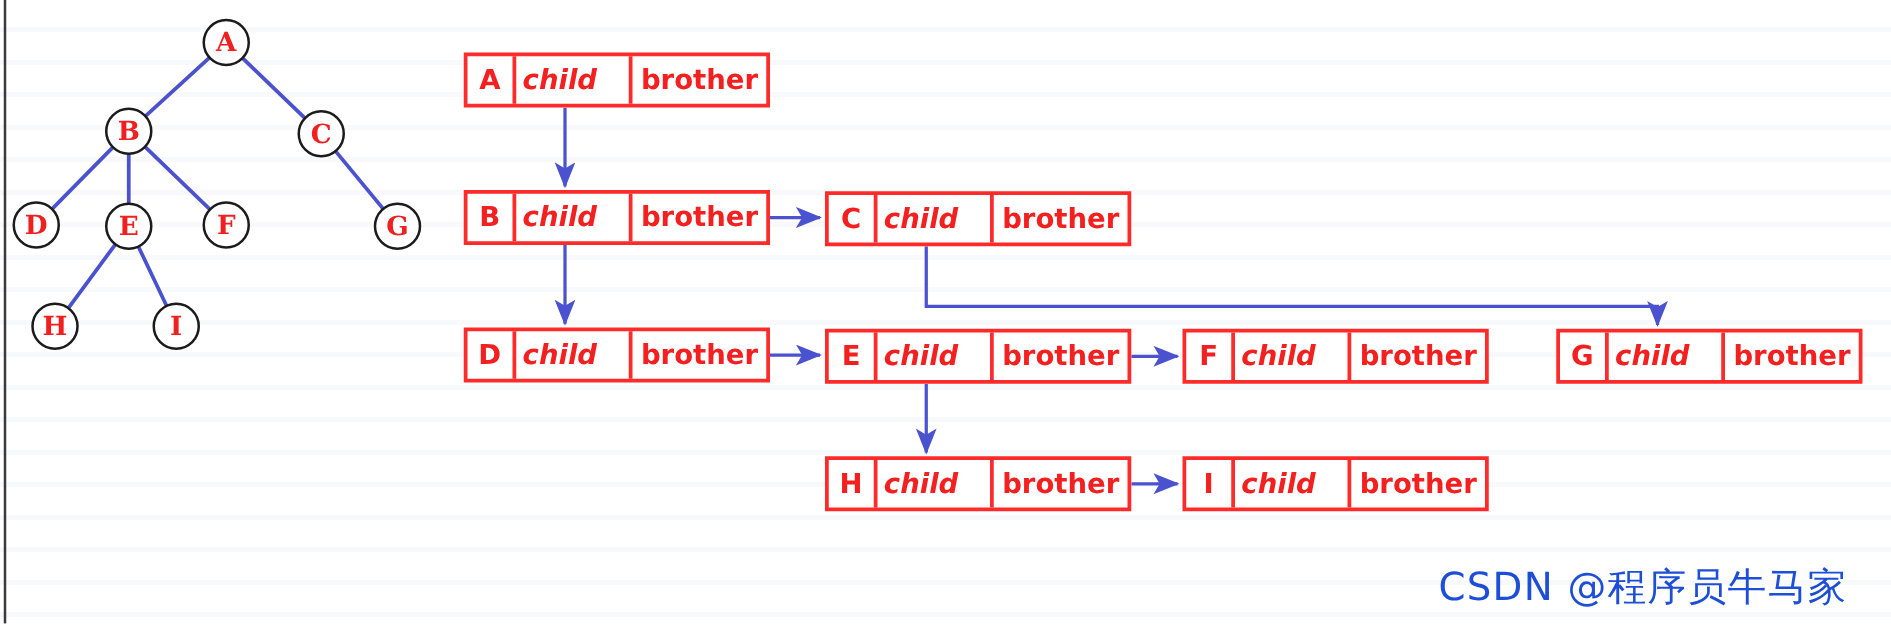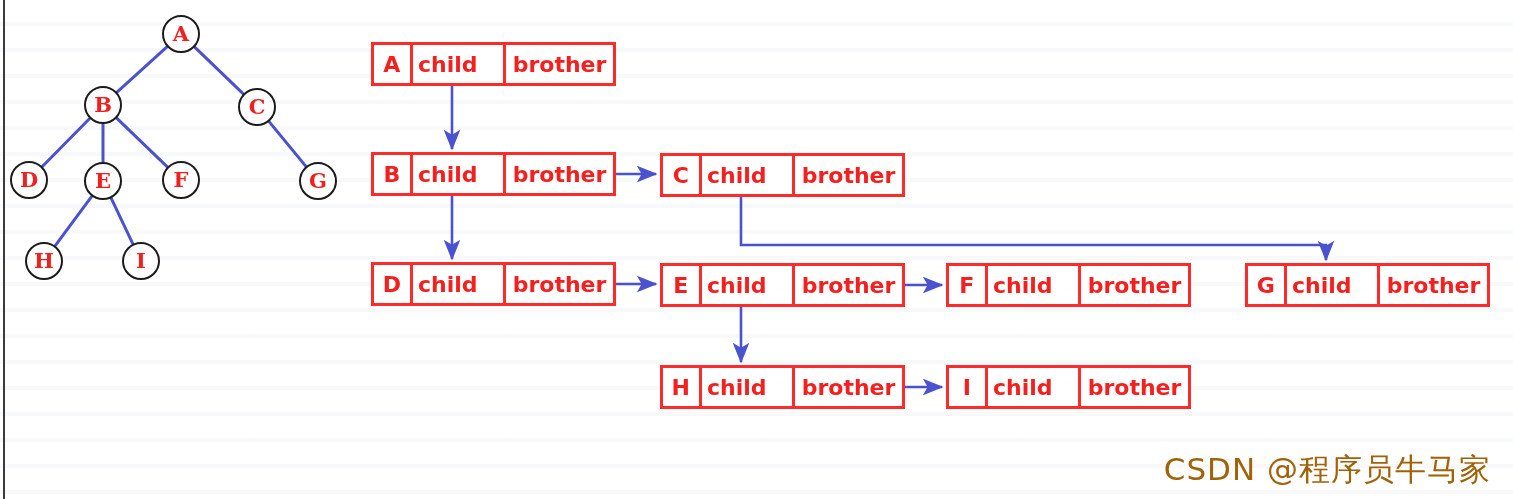--- a/index.html
+++ b/index.html
@@ -95,29 +95,29 @@
     align-items: center;
     justify-content: center;
     color: #f42020;
     font-family: "DejaVu Sans", sans-serif;
     font-weight: bold;
     font-size: 22px;
     box-sizing: border-box;
     white-space: nowrap;
   }
   .cell.label   { width: 40px; }
-  .cell.child   { width: 82px;  border-left: 3px solid #ff2a2a; }
+  .cell.child   { width: 82px;  border-left: 3px solid #ff2a2a; font-style: italic; }
   .cell.brother { width: 123px; border-left: 3px solid #ff2a2a; margin-left: 20px; }
 
   
   #watermark {
     position: absolute;
-    right: 22px;
+    right: 35px;
     bottom: 8px;
-    color: #a16207;
+    color: #1d4ed8;
     font-family: "DejaVu Sans", sans-serif;
     font-size: 31px;
     letter-spacing: 1px;
     white-space: nowrap;
     z-index: 6;
   }
 </style>
 </head>
 <body>
 

